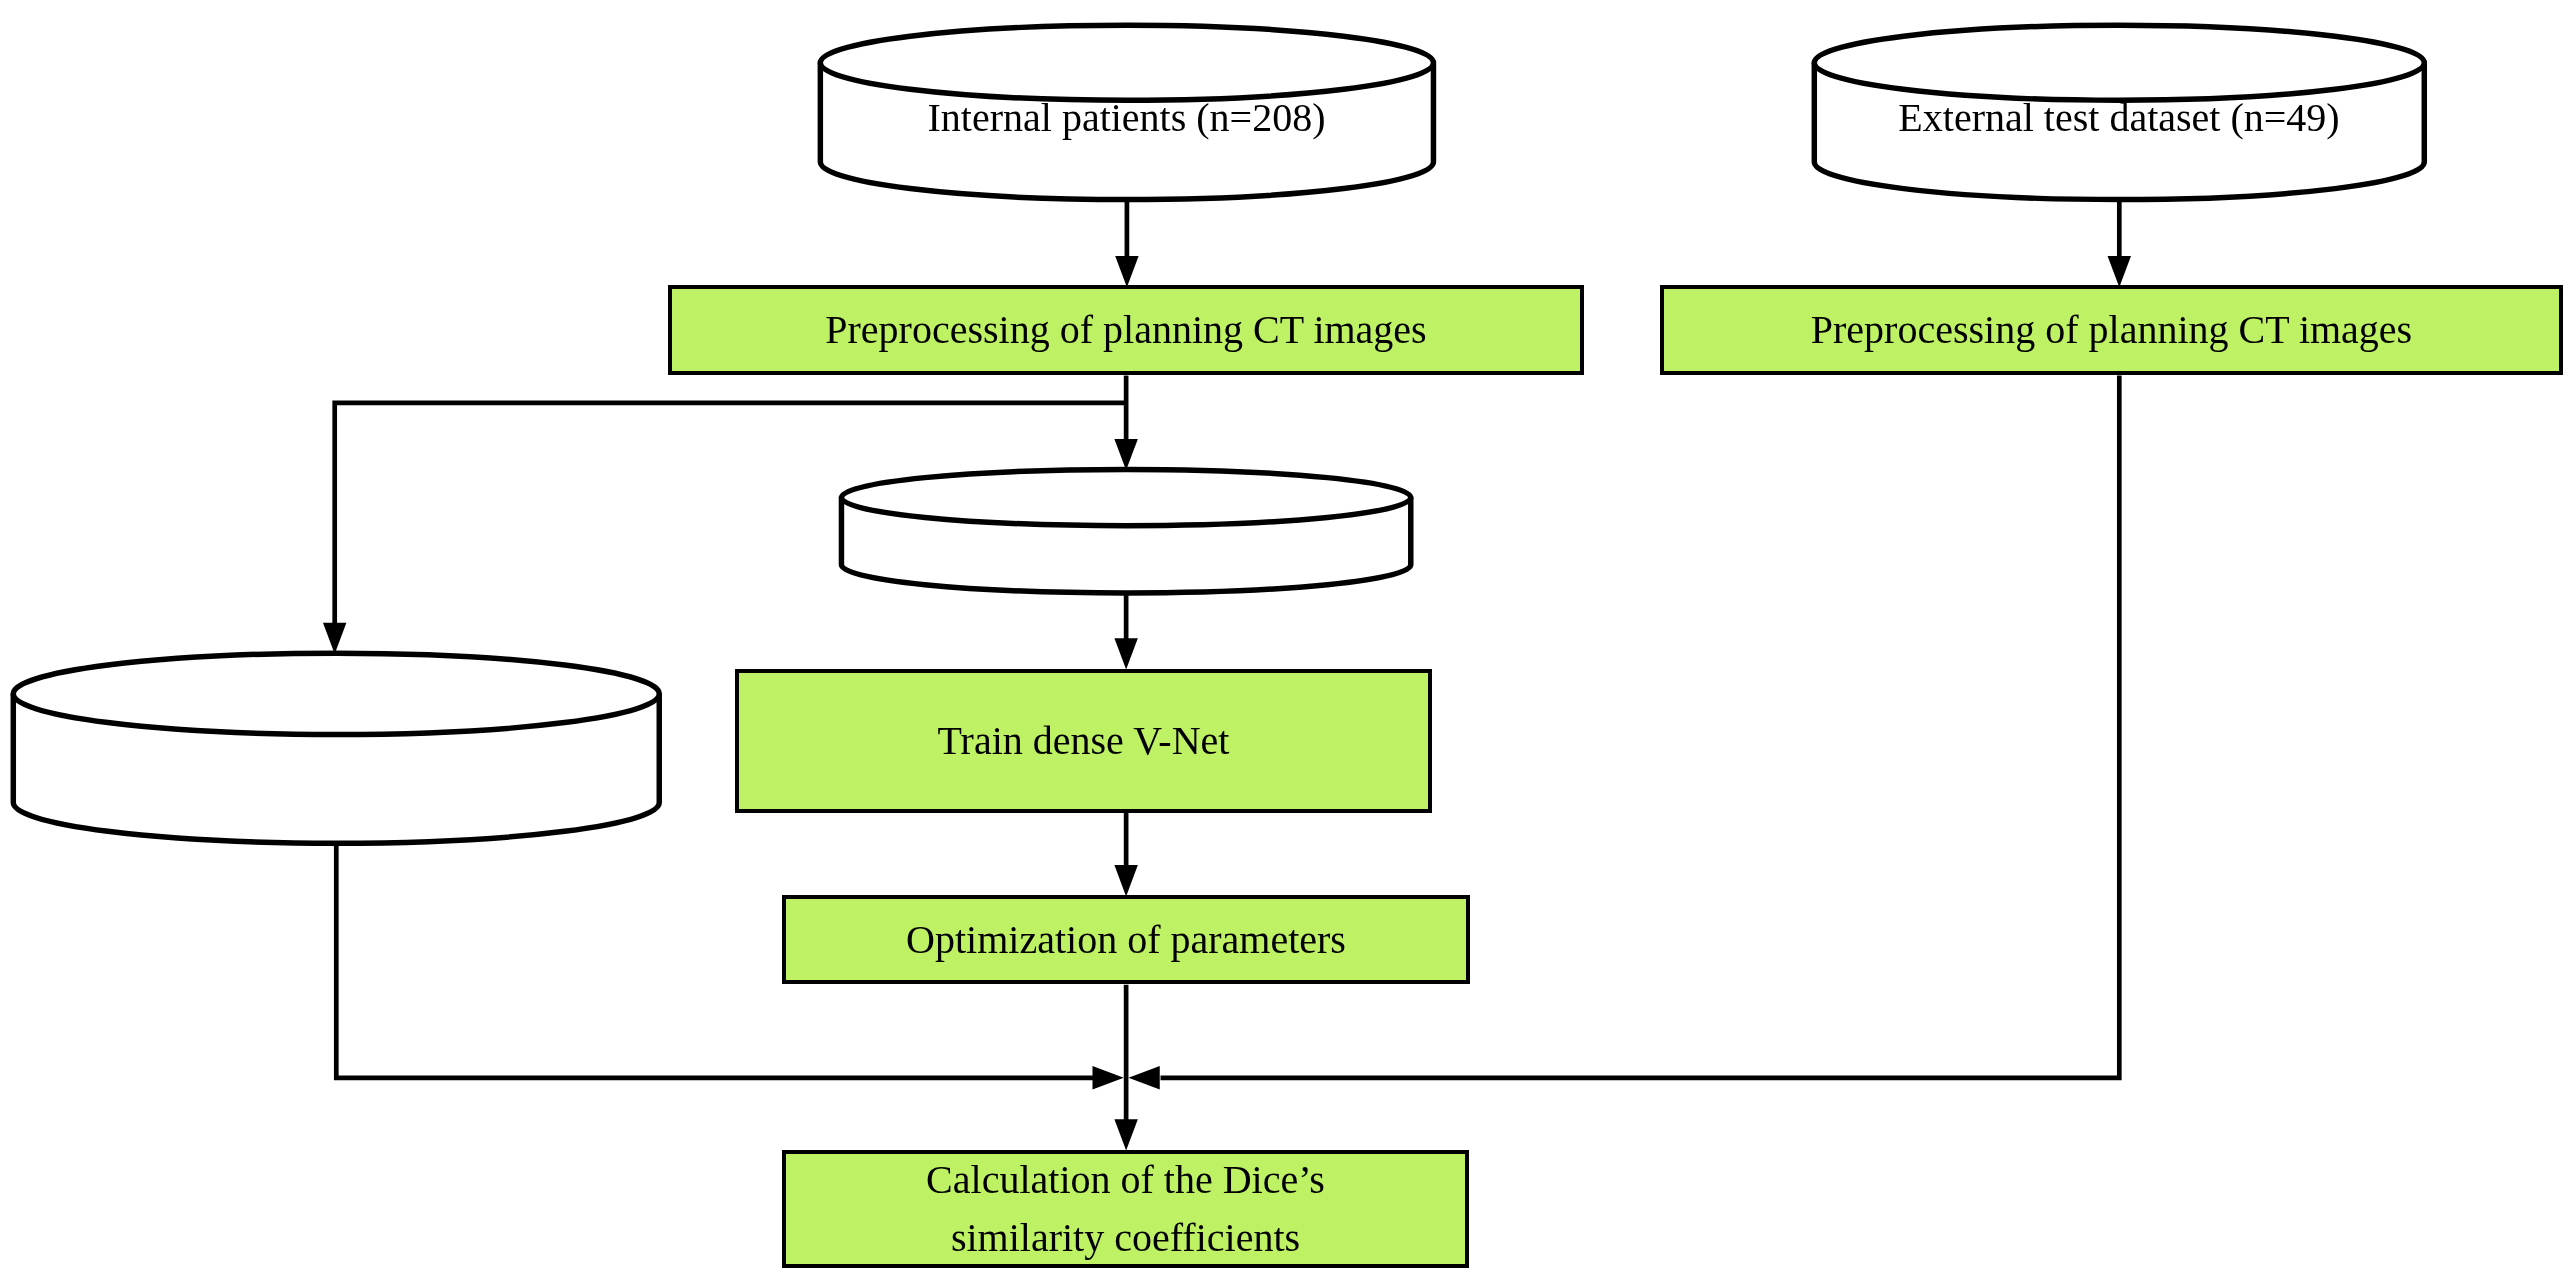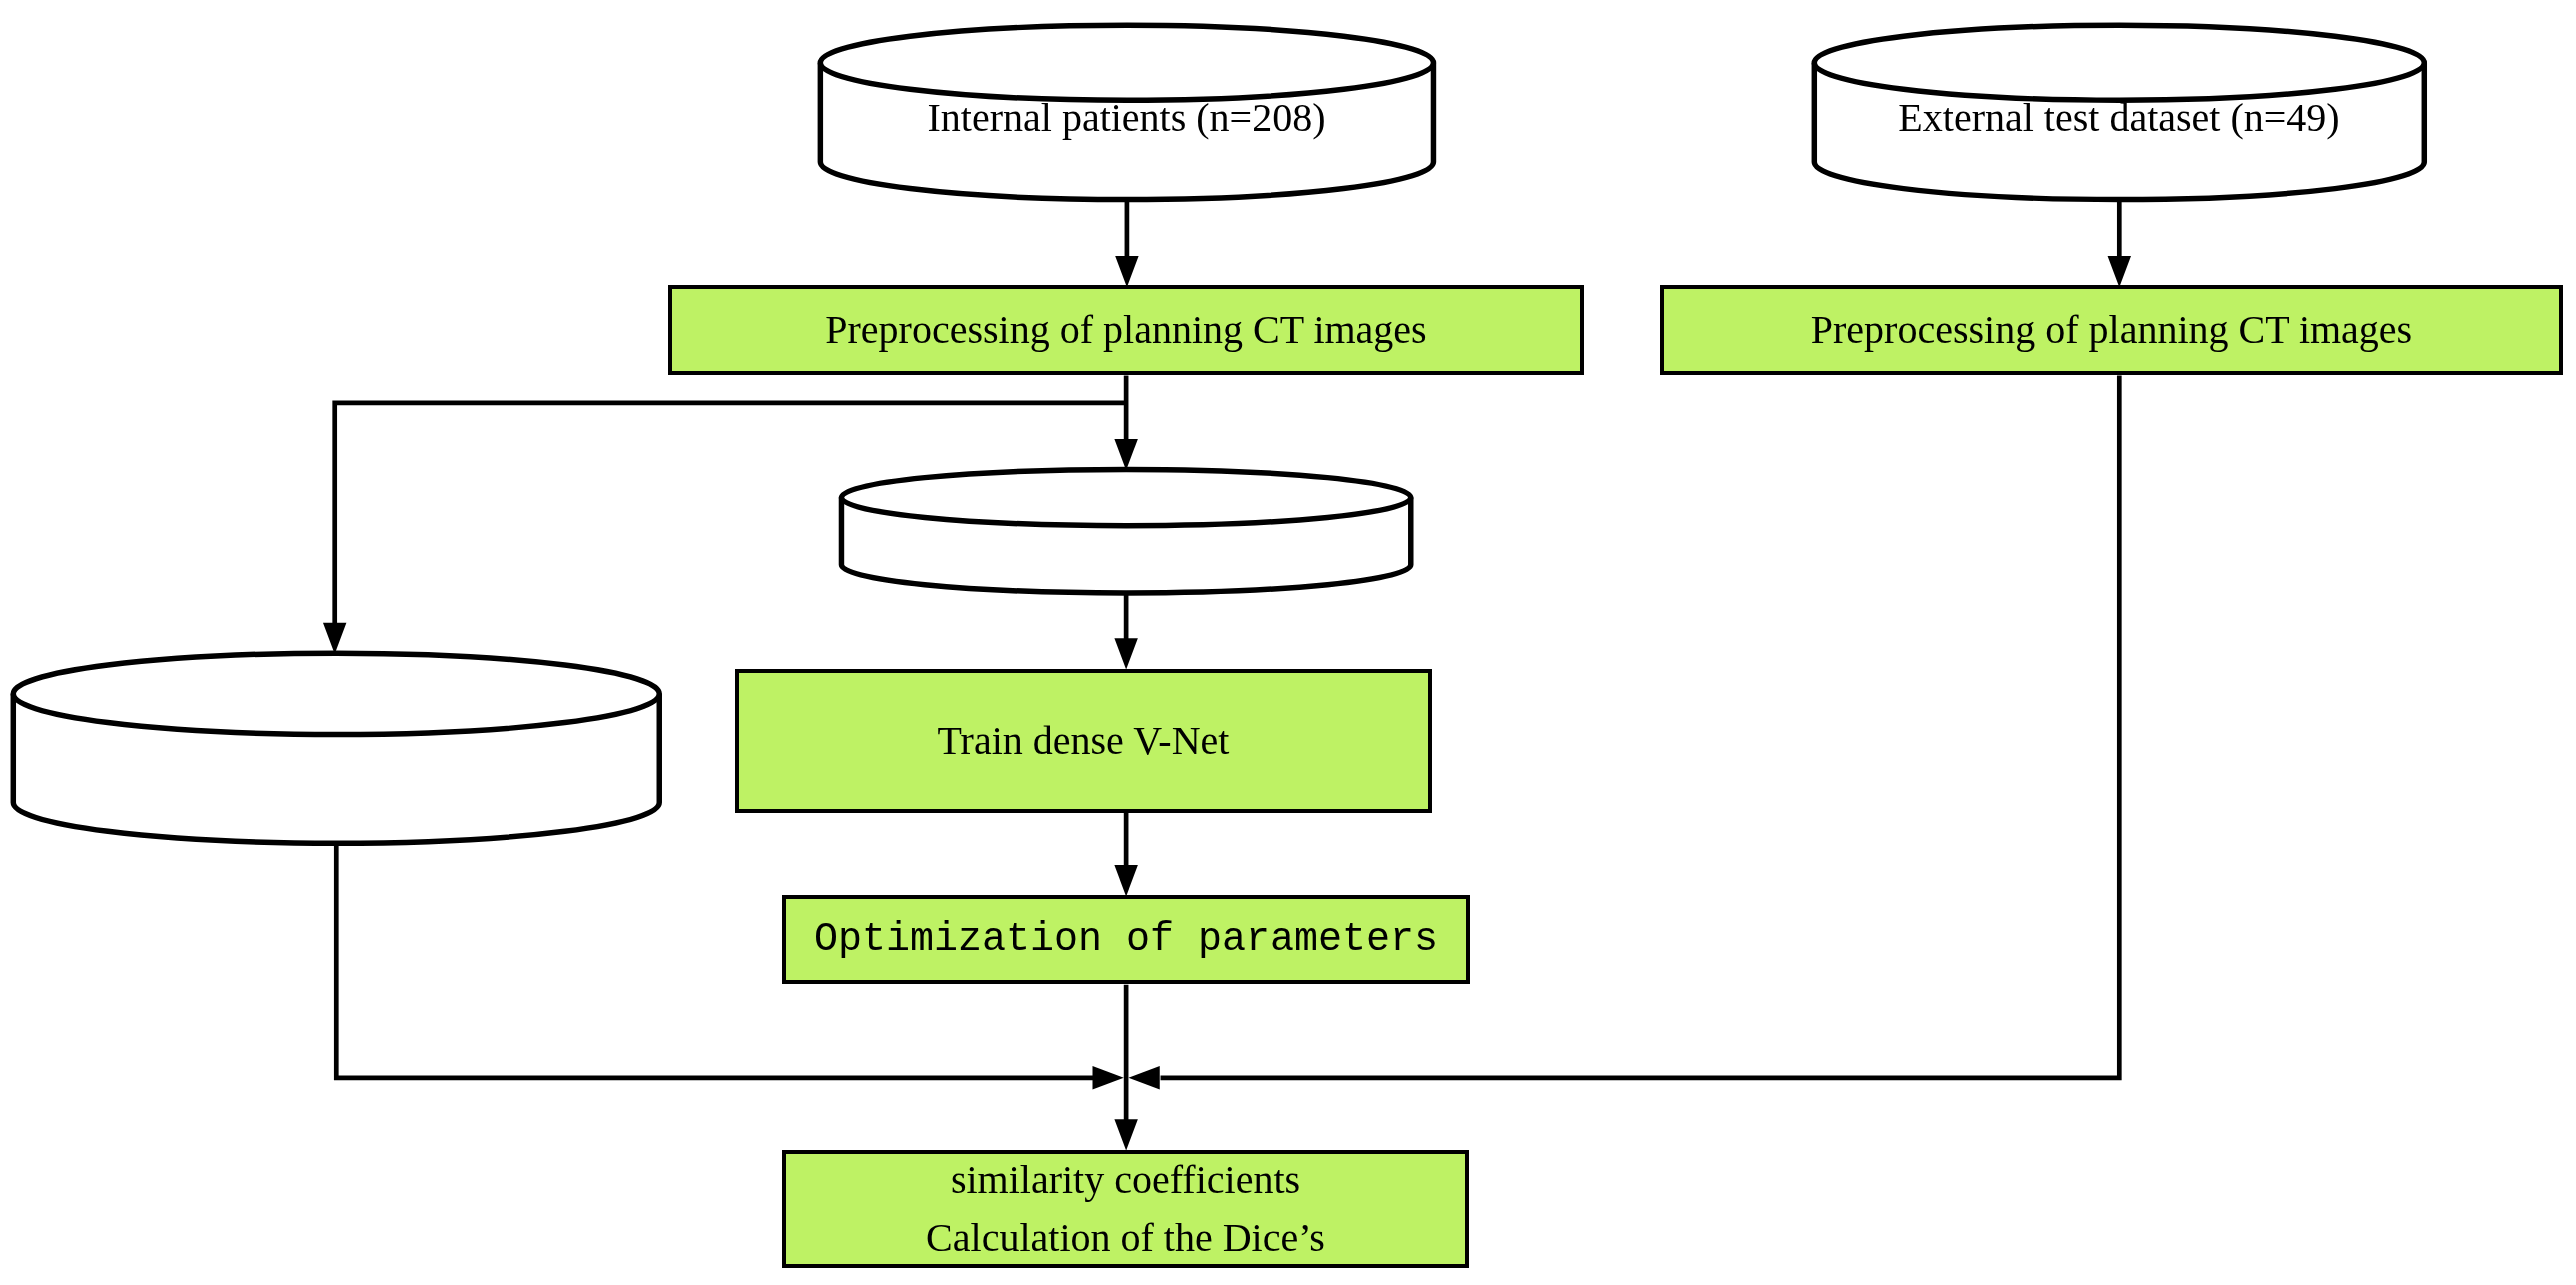--- a/index.html
+++ b/index.html
@@ -114,23 +114,23 @@
   </div>
 
   <div class="node-box" style="left:1660px; top:285px; width:903px; height:90px;">
     <span class="node-label">Preprocessing of planning CT images</span>
   </div>
 
   <div class="node-box" style="left:735px; top:669px; width:697px; height:144px;">
     <span class="node-label">Train dense V-Net</span>
   </div>
 
-  <div class="node-box" style="left:782px; top:895px; width:688px; height:89px;font-family:Liberation Mono, monospace;">
+  <div class="node-box" style="left:782px; top:895px; width:688px; height:89px;">
     <span class="node-label">Optimization of parameters</span>
   </div>
 
   <div class="node-box multiline" style="left:782px; top:1150px; width:687px; height:118px;">
+    <span class="node-label">Calculation of the Dice’s</span>
     <span class="node-label">similarity coefficients</span>
-    <span class="node-label">Calculation of the Dice’s</span>
   </div>
 
 </div>
 
 
 </body></html>

